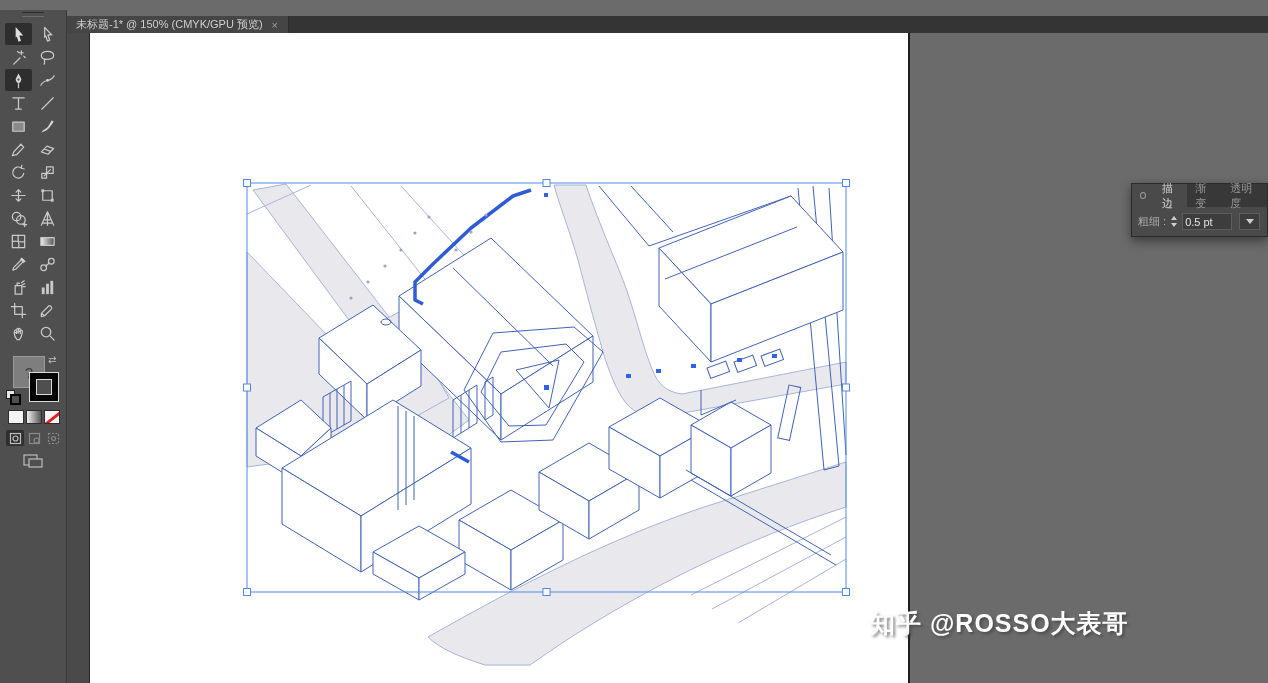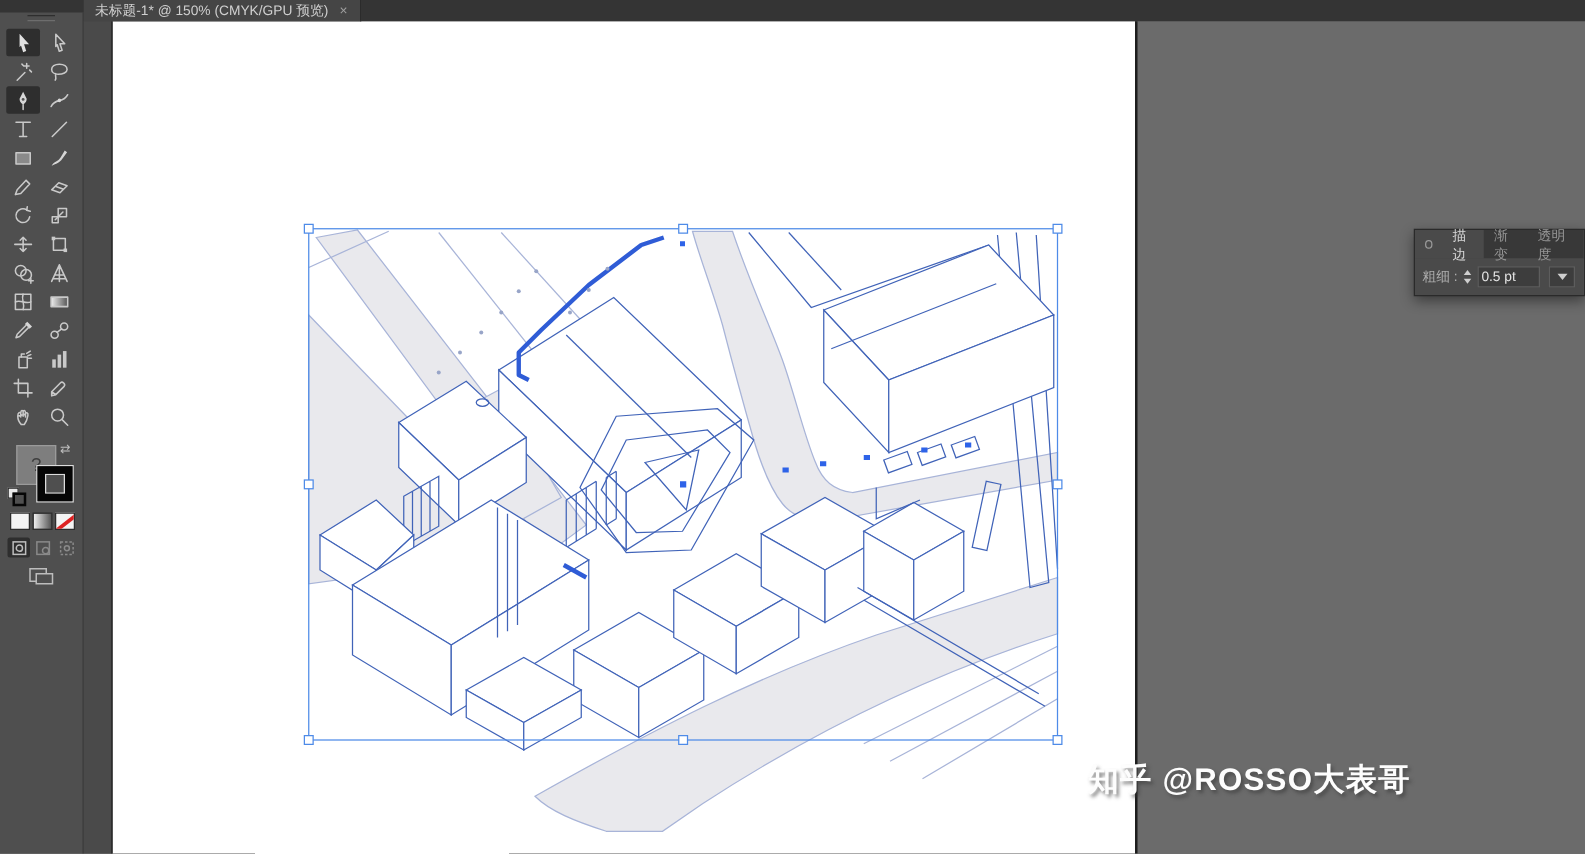--- a/index.html
+++ b/index.html
@@ -1,19 +1,19 @@
 <!DOCTYPE html>
 <html><head>
 <meta charset="utf-8">
 <style>
   html,body{margin:0;padding:0;background:#6b6b6b;font-family:"Liberation Sans","DejaVu Sans",sans-serif;}
   #stage{position:relative;width:1268px;height:683px;overflow:hidden;background:#6b6b6b;}
 
   
-  #topbar{position:absolute;left:0;top:0;width:1268px;height:17px;background:#343434;z-index:5;}
+  #topbar{position:absolute;left:0;top:16px;width:1268px;height:17px;background:#343434;z-index:5;}
   #doc-tab{position:absolute;left:67px;top:0;height:17px;background:#454545;display:flex;align-items:center;
     gap:9px;padding:0 10px 0 9px;font-size:11px;color:#cfcfcf;white-space:nowrap;border-right:1px solid #2b2b2b;}
   #doc-tab .close{color:#9f9f9f;font-size:11px;cursor:default;}
 
   
   #toolbar{position:absolute;left:0;top:10px;width:67px;height:673px;background:#4f4f4f;z-index:6;
     border-right:1px solid #3a3a3a;box-sizing:border-box;}
   #toolbar-grip{height:9px;display:flex;align-items:center;justify-content:center;}
   #toolbar-grip i{display:block;width:22px;height:3px;border-top:1px solid #2e2e2e;border-bottom:1px solid #6d6d6d;}
   #tool-grid{display:grid;grid-template-columns:repeat(2,27px);justify-content:center;row-gap:1px;column-gap:2px;padding-top:4px;}

